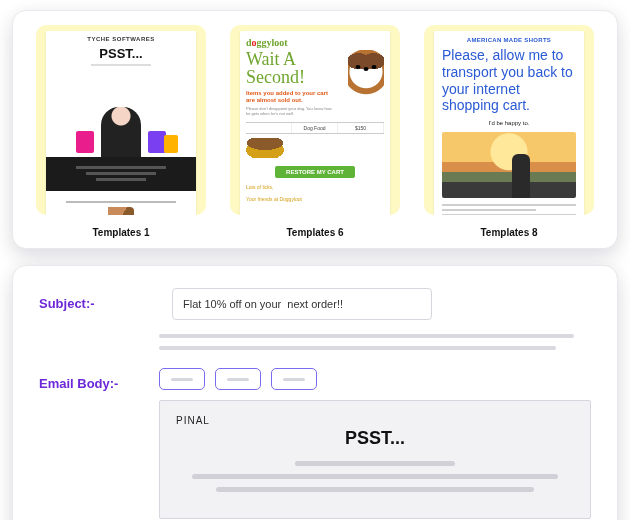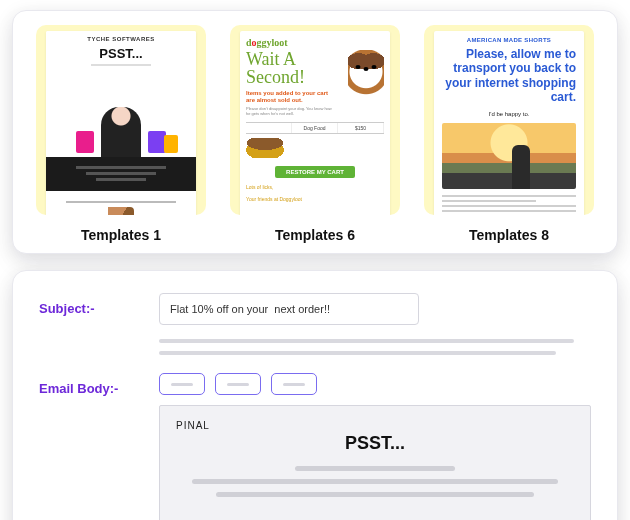--- a/index.html
+++ b/index.html
@@ -49,21 +49,21 @@
       width: 150px;
       height: 195px;
       background: #fff;
       border-radius: 2px;
       box-shadow: 0 1px 3px rgba(0,0,0,0.08);
       position: relative;
       overflow: hidden;
     }
     .template-caption {
       margin-top: 12px;
-      font-size: 14px;
+      font-size: 10px;
       font-weight: 700;
       color: #111;
     }
 
     
     .t1 .hdr { height: 56px; background: #fff; text-align:center; padding-top:5px;}
     .t1 .hdr .brand { font-size:6px; letter-spacing:0.5px; color:#333; font-weight:600;}
     .t1 .hdr .psst { font-size:13px; font-weight:800; color:#111; margin-top:4px;}
     .t1 .hdr .tiny { height:2px; background:#ddd; margin:3px auto 0; width:60px;}
     .t1 .imggirl {
@@ -122,21 +122,21 @@
        radial-gradient(ellipse 18px 7px at 50% 25%, #8b5a2b 0 100%, transparent 0),
        radial-gradient(ellipse 19px 10px at 50% 60%, #d4a017 0 100%, transparent 0);
     }
     .t2 .restore { width:80px; height:12px; background:#5fb336; color:#fff; font-size:6px;
       font-weight:700; display:flex;align-items:center;justify-content:center; margin:4px auto; border-radius:2px;}
     .t2 .sig { font-size:5px; color:#d4a017; margin-top:6px;}
 
     
     .t3 { padding:6px 8px; }
     .t3 .brand3 { text-align:center; font-size:6px; color:#2a5ad4; font-weight:700; letter-spacing:0.3px;}
-    .t3 .headline { text-align:right; font-size:12px; color:#2a5ad4; font-weight:700; margin-top:4px; line-height:1.2;}
+    .t3 .headline { text-align:left; font-size:14px; color:#2a5ad4; font-weight:400; margin-top:4px; line-height:1.2;}
     .t3 .sub { text-align:center; font-size:6px; color:#222; margin-top:6px;}
     .t3 .hero {
       margin-top:6px; height:66px; border-radius:2px;
       background:
         linear-gradient(to top, #3a3a3a 0 24%, transparent 24%),
         radial-gradient(circle at 50% 30%, #ffe89a 0 18px, transparent 19px),
         linear-gradient(#f7c86a 0 45%, #d98e4a 45% 60%, #6a7a52 60%);
       position:relative;
     }
     .t3 .hero::after{
@@ -172,20 +172,21 @@
     .subject-input {
       width: 260px;
       height: 32px;
       border: 1px solid #d6d6de;
       border-radius: 4px;
       padding: 0 10px;
       font-size: 11px;
       color: #333;
       font-weight:500;
       outline:none;
+      margin-left:13px;
     }
     .ghost-lines { margin-top:14px; margin-bottom:12px;}
     .ghost-lines .gl {
       height:4px; background:#d9d9df; border-radius:2px; margin-bottom:8px;
     }
     .ghost-lines .gl.w1{width:96%;}
     .ghost-lines .gl.w2{width:92%;}
 
     .toolbar {
       display:flex; gap:10px; margin-bottom:10px;

